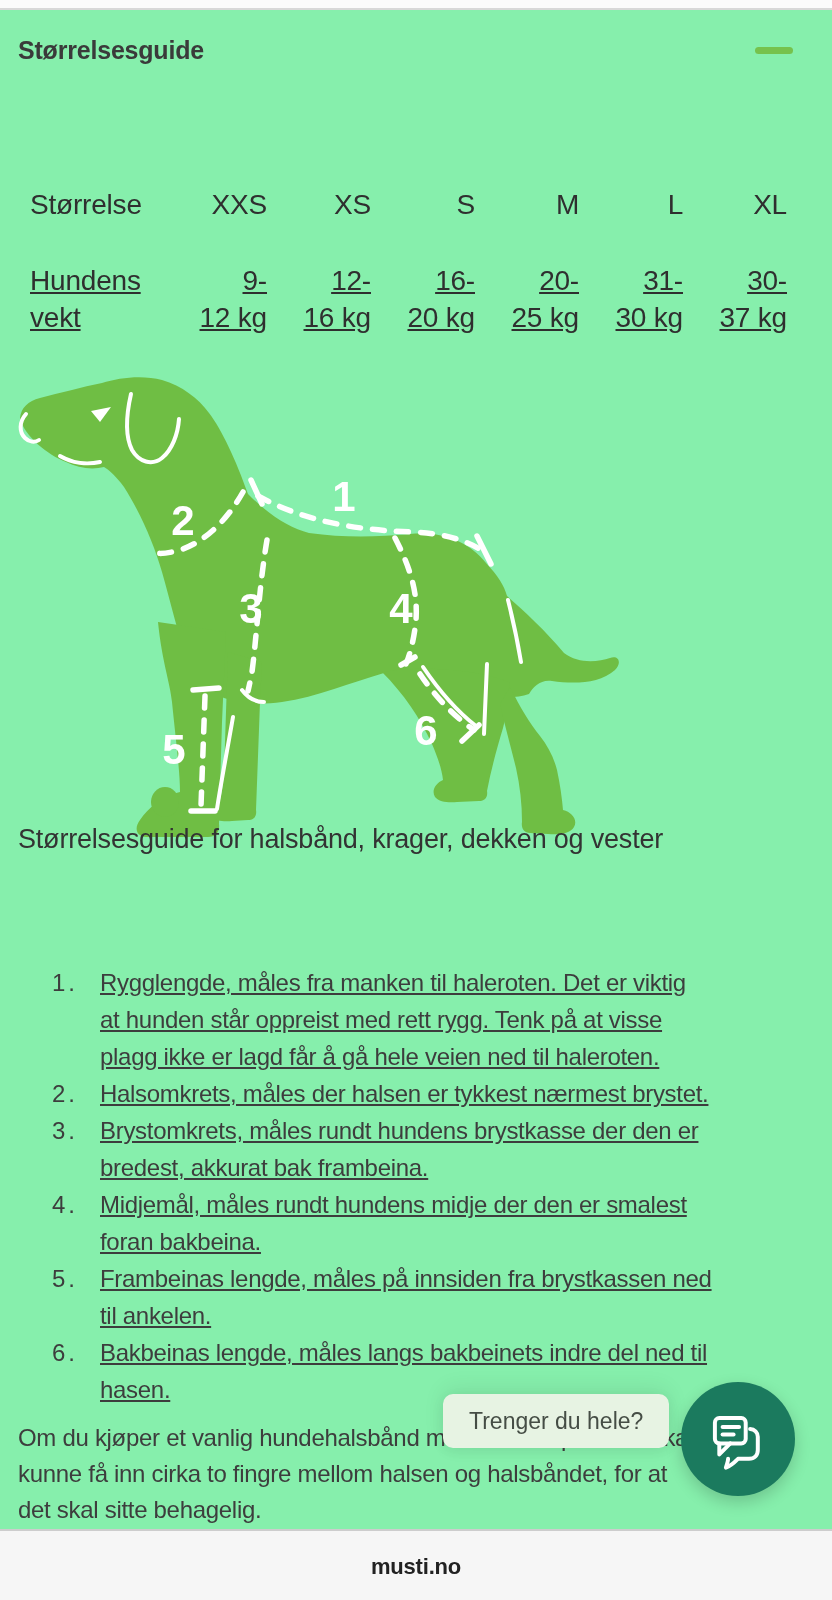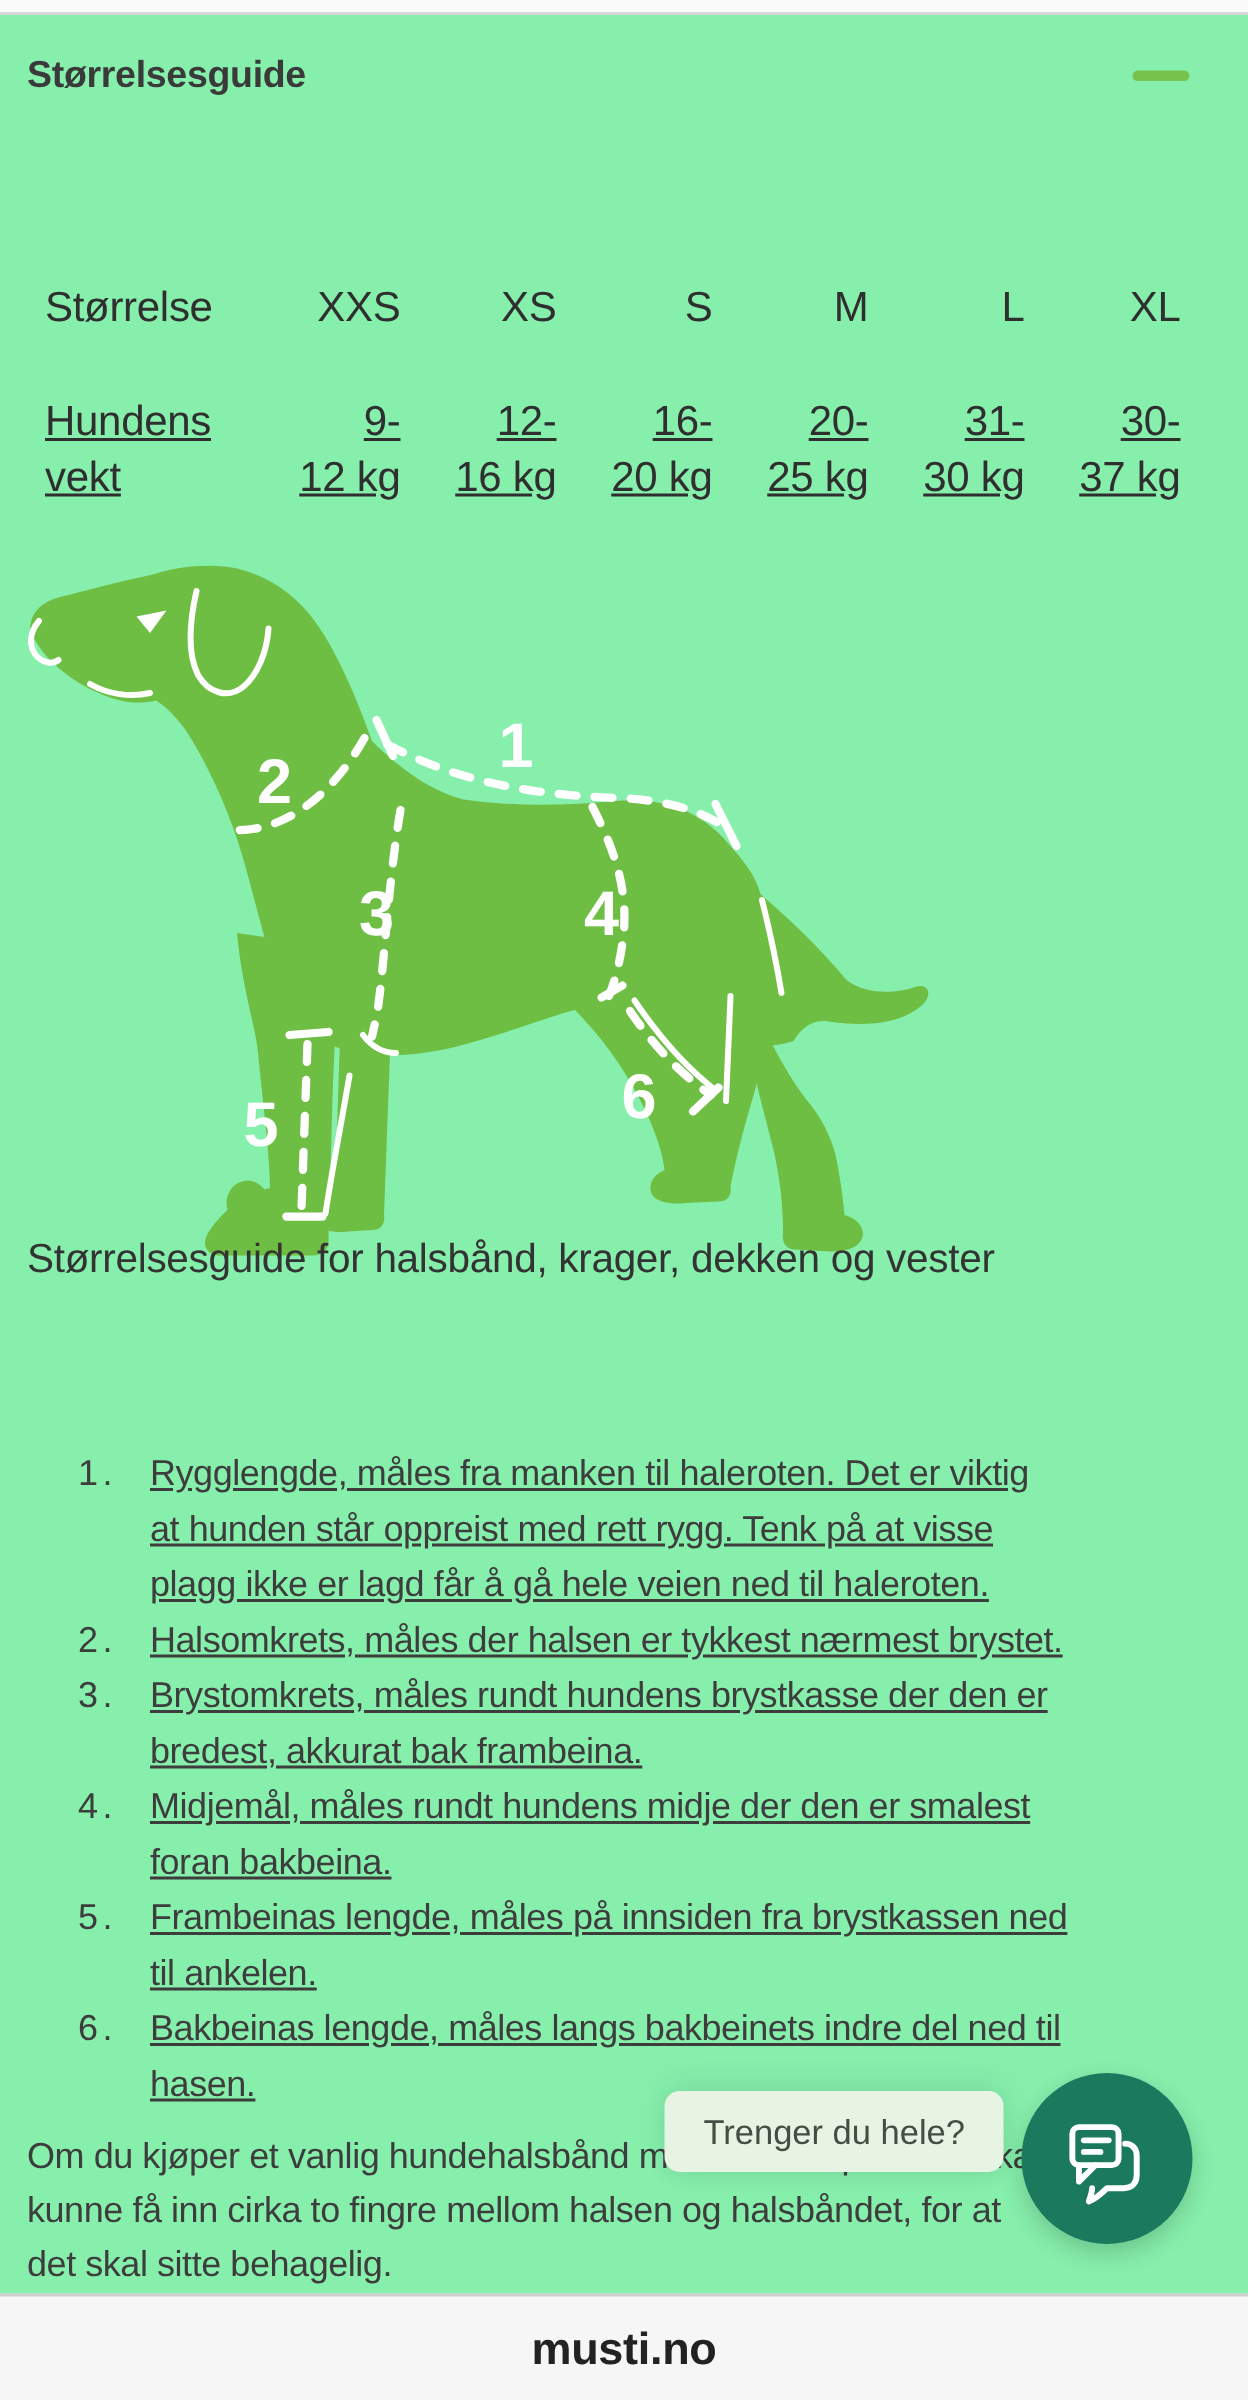--- a/index.html
+++ b/index.html
@@ -31,21 +31,21 @@
   
   .chat-pill{position:absolute;left:443px;top:1394px;height:54px;display:flex;align-items:center;
     padding:0 26px;border-radius:10px;background:#e7f3e3;font-size:23px;color:#454d45;
     box-shadow:0 -6px 22px rgba(0,0,0,0.07), 0 4px 14px rgba(0,0,0,0.06);cursor:pointer;z-index:5;}
   .chat-btn{position:absolute;left:681px;top:1382px;width:114px;height:114px;border-radius:50%;
     background:#1b7a5e;border:none;cursor:pointer;z-index:6;display:flex;align-items:center;justify-content:center;
     box-shadow:0 6px 16px rgba(0,0,0,0.18);}
   
   .footer-bar{position:absolute;left:0;top:1529px;width:832px;height:71px;background:#f6f6f6;border-top:2px solid #cdcdcd;
     display:flex;align-items:center;justify-content:center;}
-  .footer-brand{font-size:30px;font-weight:700;color:#222222;letter-spacing:-0.2px;}
+  .footer-brand{font-size:22px;font-weight:700;color:#222222;letter-spacing:-0.2px;}
 </style>
 </head>
 <body>
 
 <div id="screen">
 
   <div class="top-strip"></div>
 
   <div class="modal-title">Størrelsesguide</div>
   <button class="minimize-btn" aria-label="minimize"></button>

